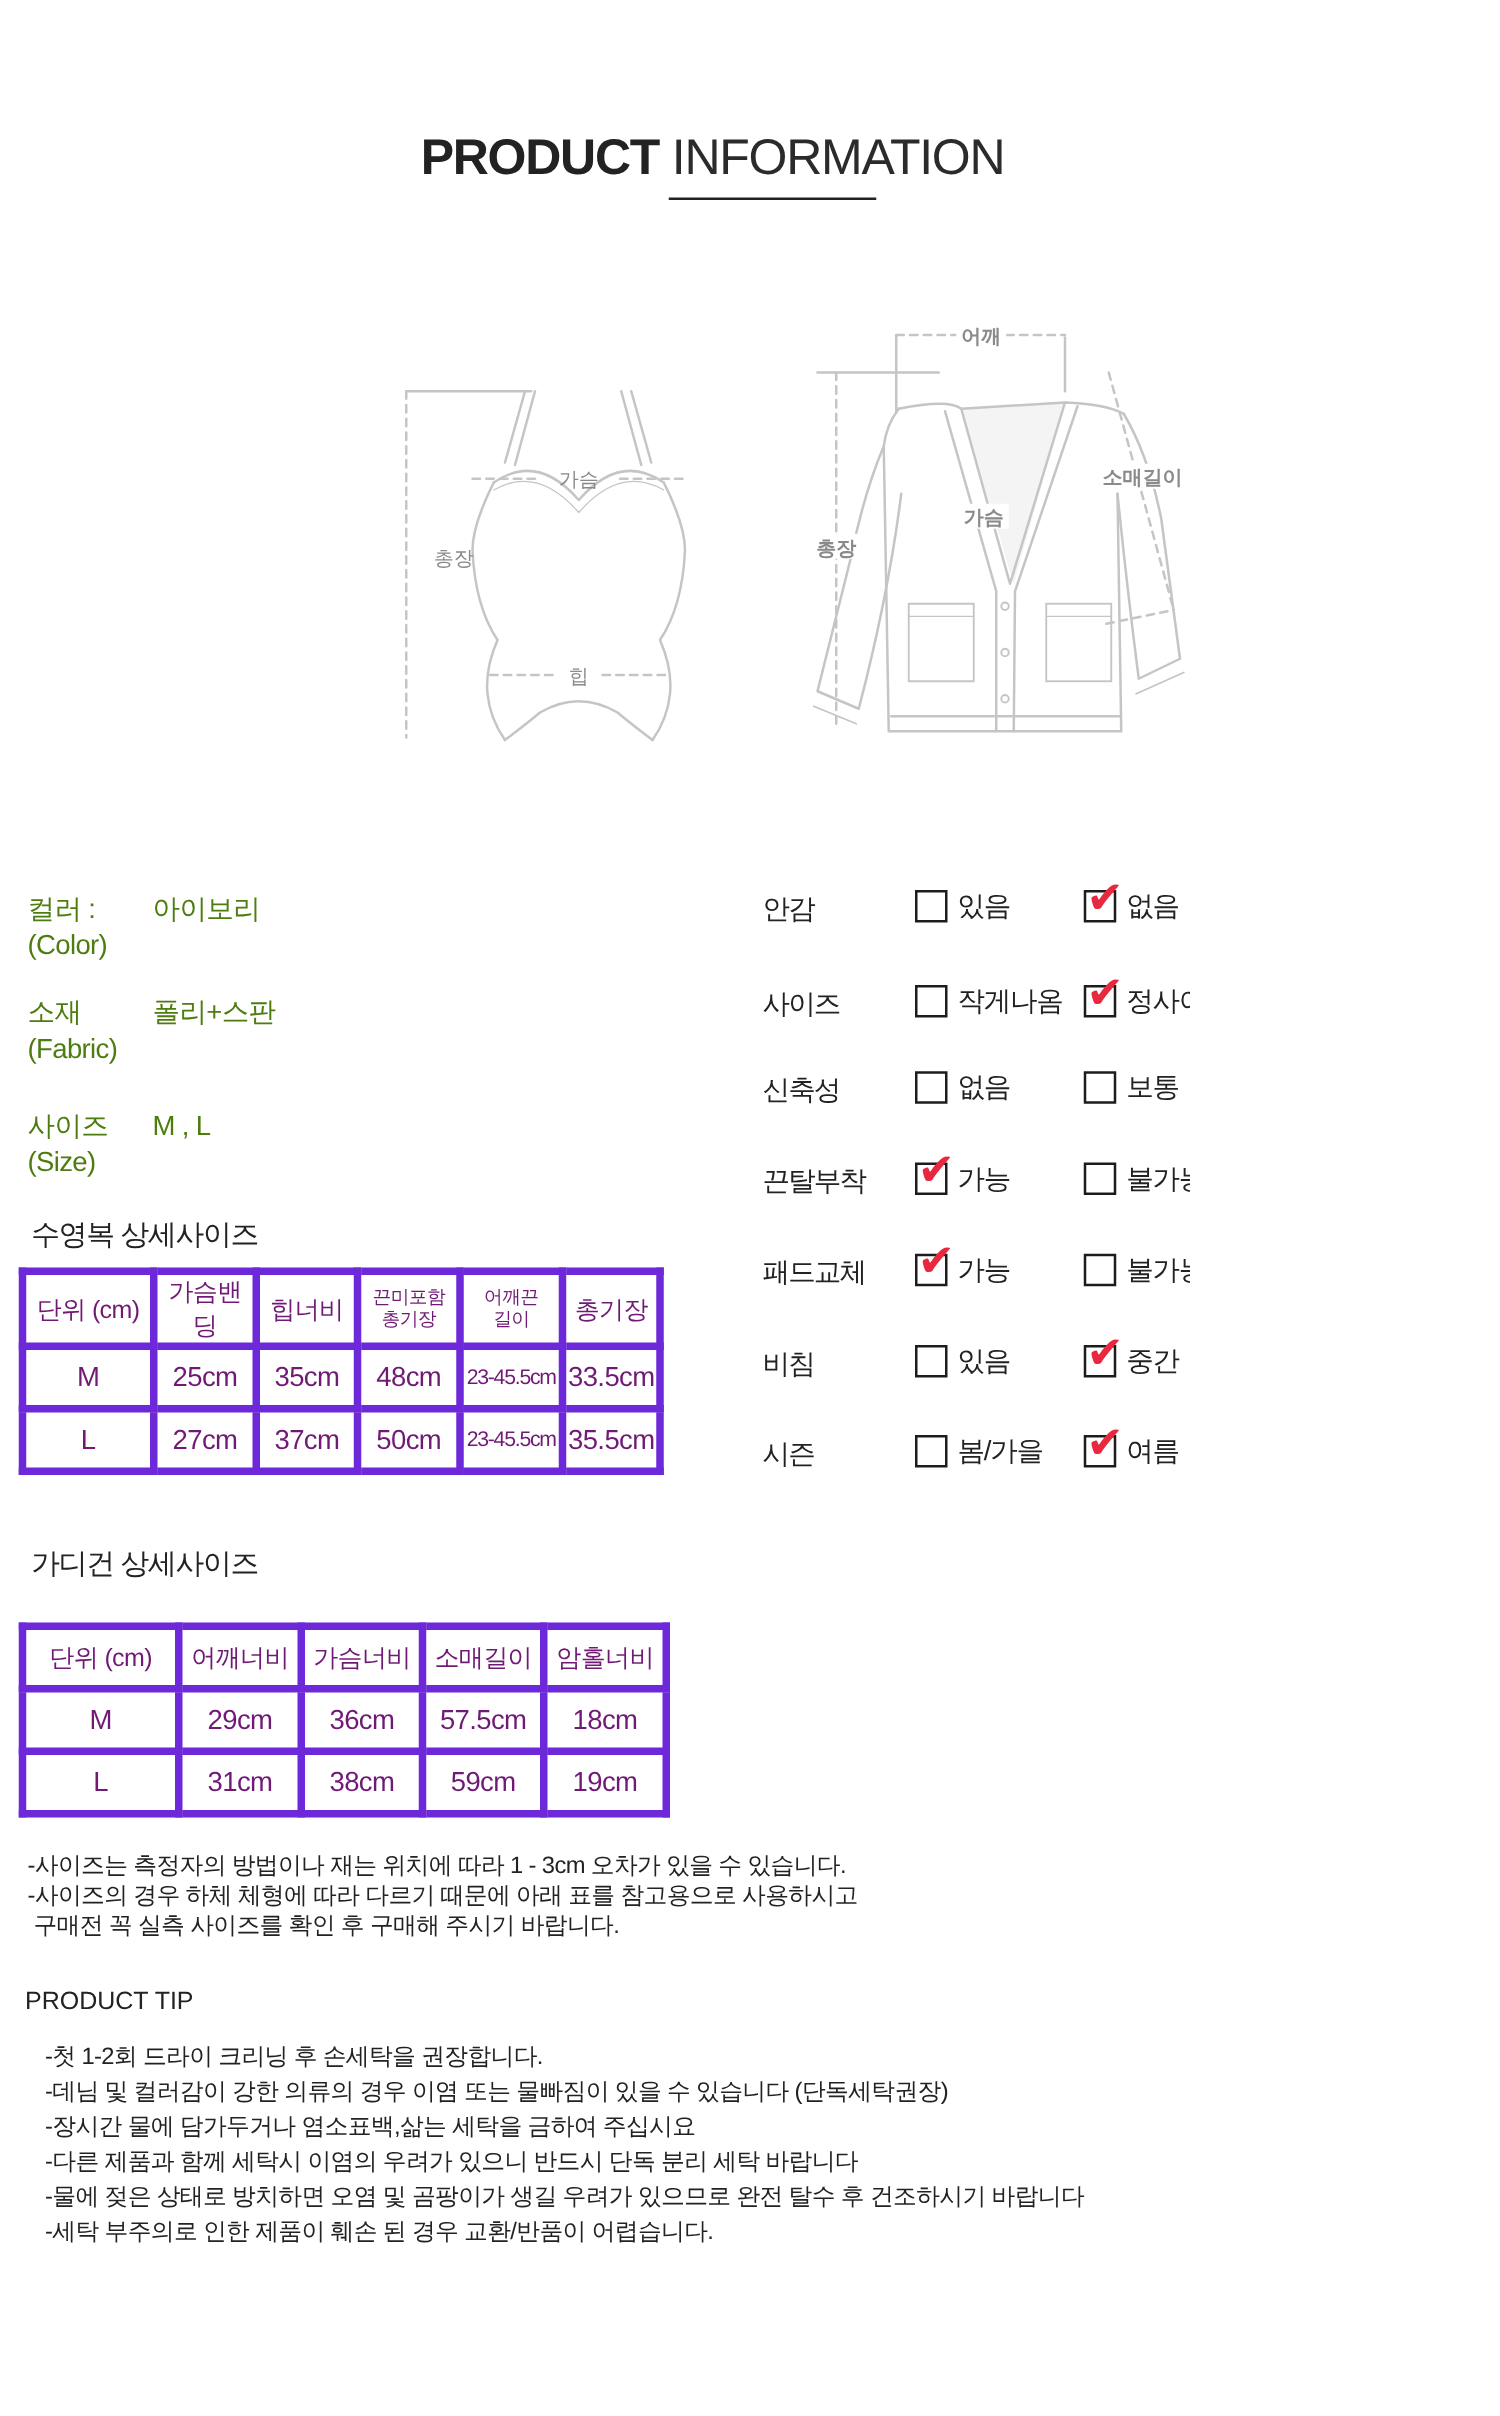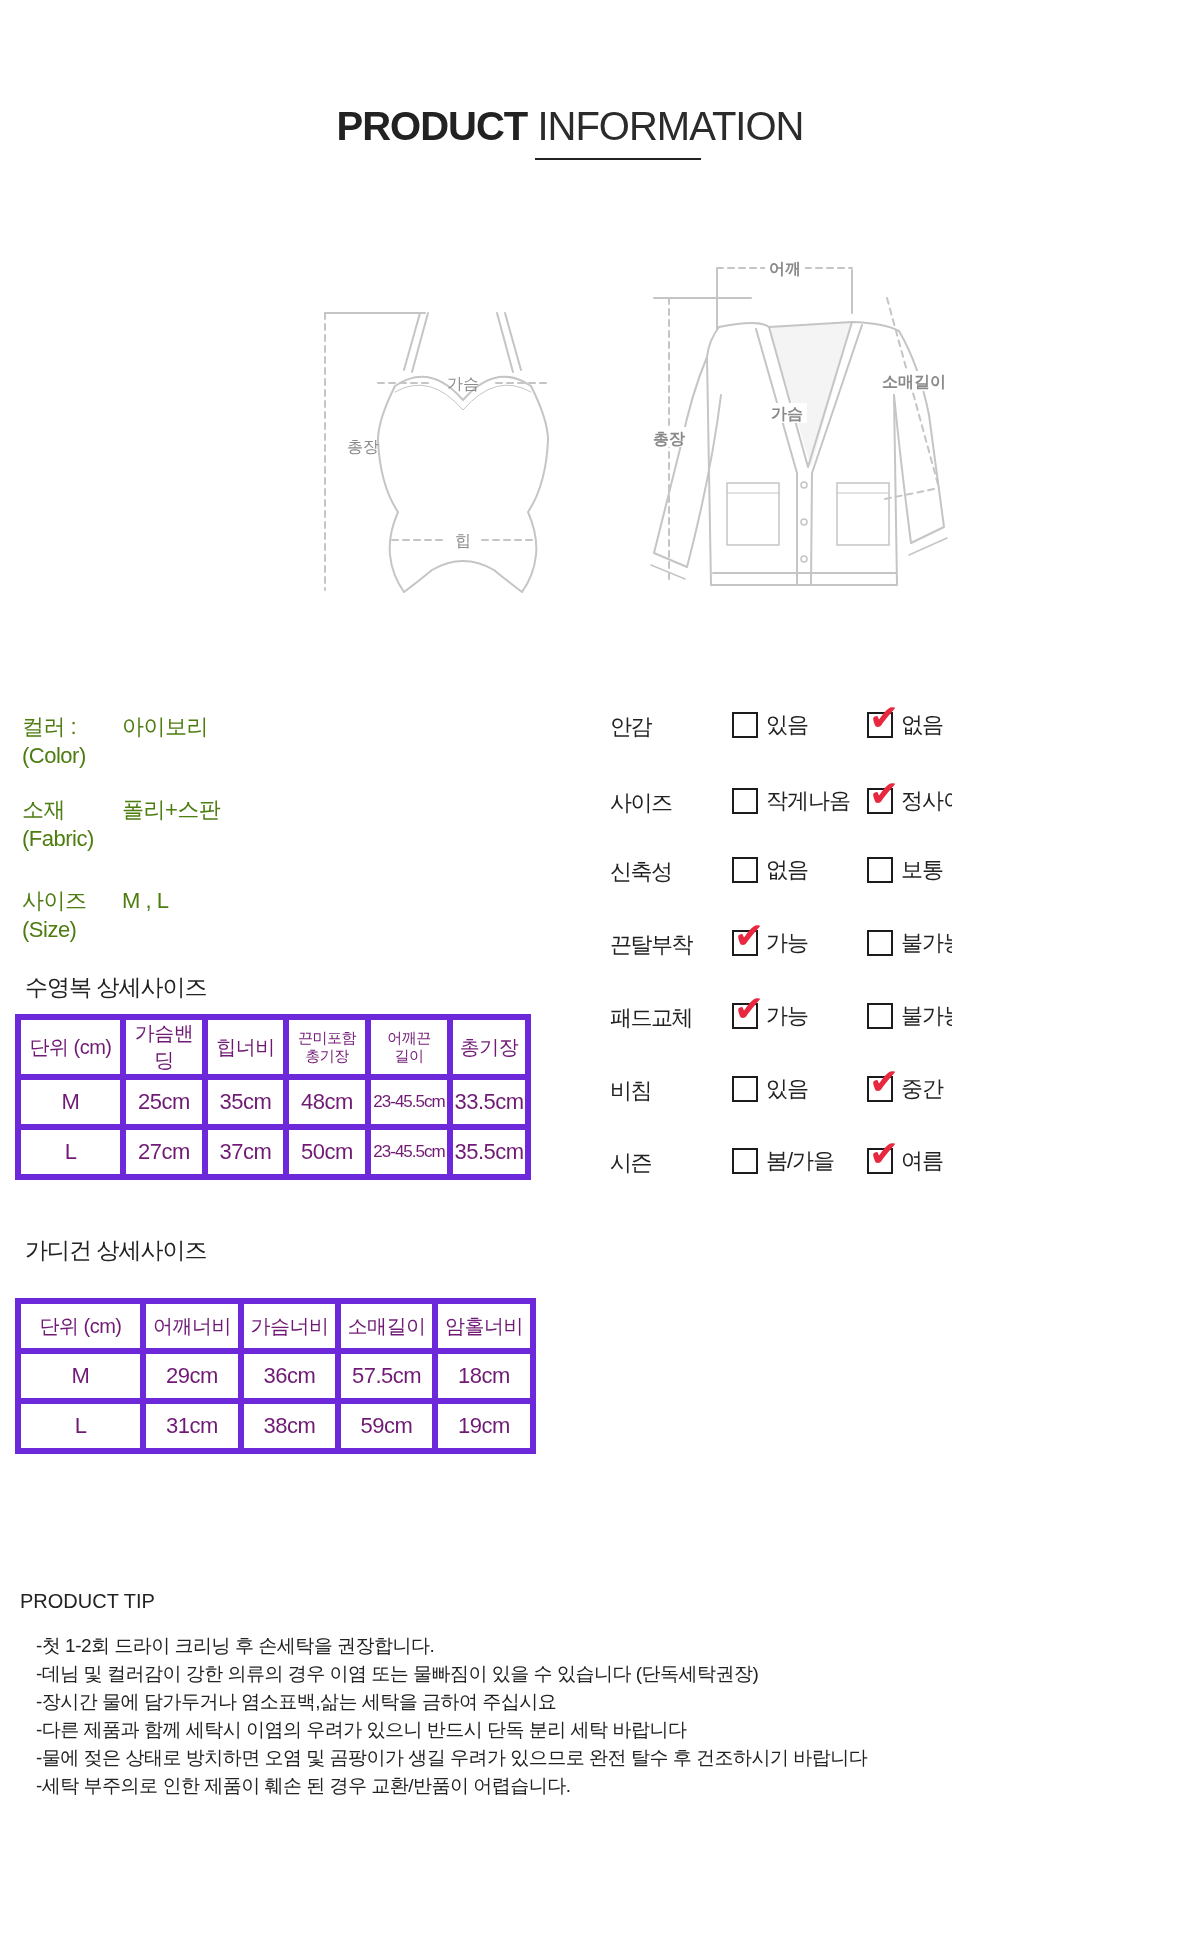--- a/index.html
+++ b/index.html
@@ -267,20 +267,23 @@
     <tr>
       <td class="val">L</td>
       <td class="val">31cm</td>
       <td class="val">38cm</td>
       <td class="val">59cm</td>
       <td class="val">19cm</td>
     </tr>
   </tbody>
     </table>
 
+  <div class="size-notes">-사이즈는 측정자의 방법이나 재는 위치에 따라 1 - 3cm 오차가 있을 수 있습니다.
+-사이즈의 경우 하체 체형에 따라 다르기 때문에 아래 표를 참고용으로 사용하시고
+ 구매전 꼭 실측 사이즈를 확인 후 구매해 주시기 바랍니다.</div>
 
   <div class="washing-heading">PRODUCT TIP</div>
   <div class="washing-tips">-첫 1-2회 드라이 크리닝 후 손세탁을 권장합니다.
 -데님 및 컬러감이 강한 의류의 경우 이염 또는 물빠짐이 있을 수 있습니다 (단독세탁권장)
 -장시간 물에 담가두거나 염소표백,삶는 세탁을 금하여 주십시요
 -다른 제품과 함께 세탁시 이염의 우려가 있으니 반드시 단독 분리 세탁 바랍니다
 -물에 젖은 상태로 방치하면 오염 및 곰팡이가 생길 우려가 있으므로 완전 탈수 후 건조하시기 바랍니다
 -세탁 부주의로 인한 제품이 훼손 된 경우 교환/반품이 어렵습니다.</div>
 
 </div>

